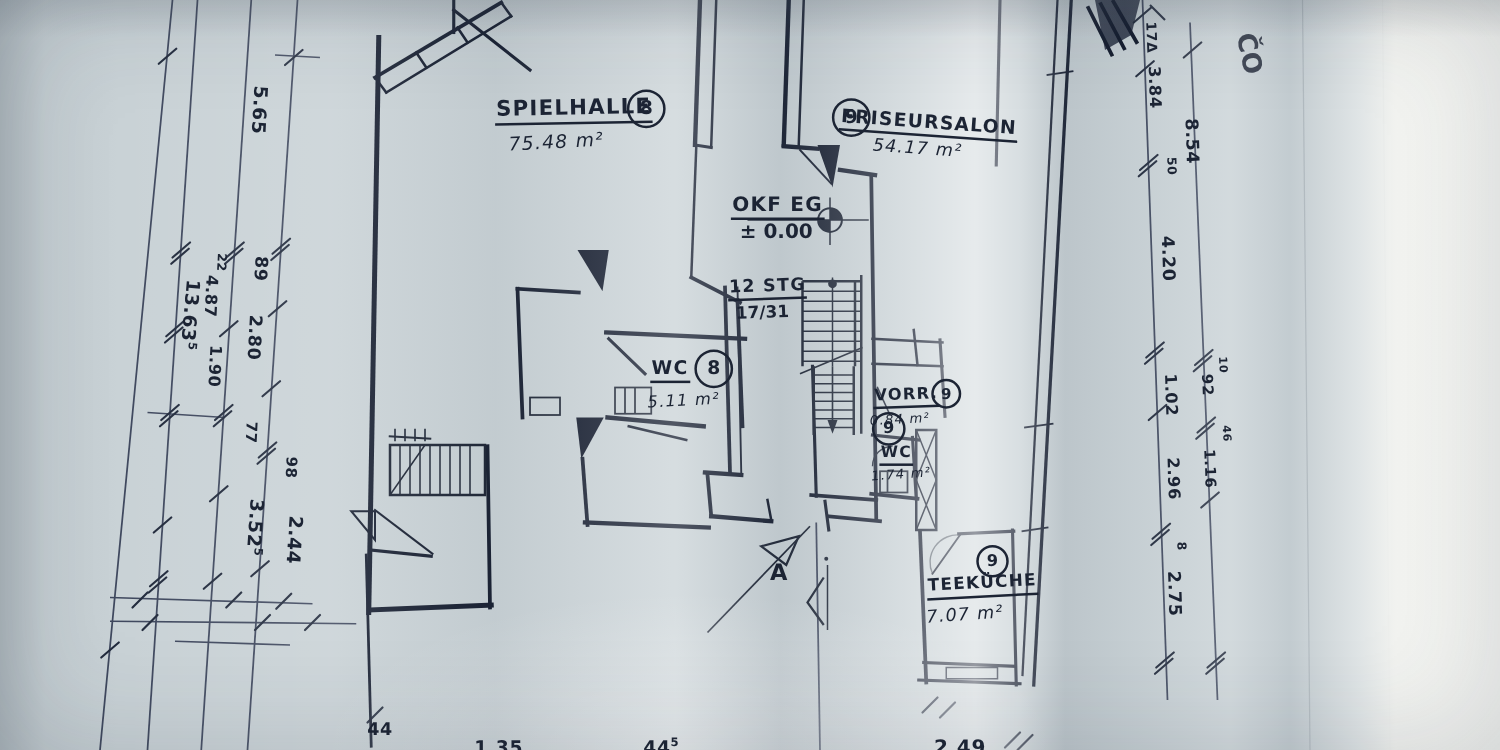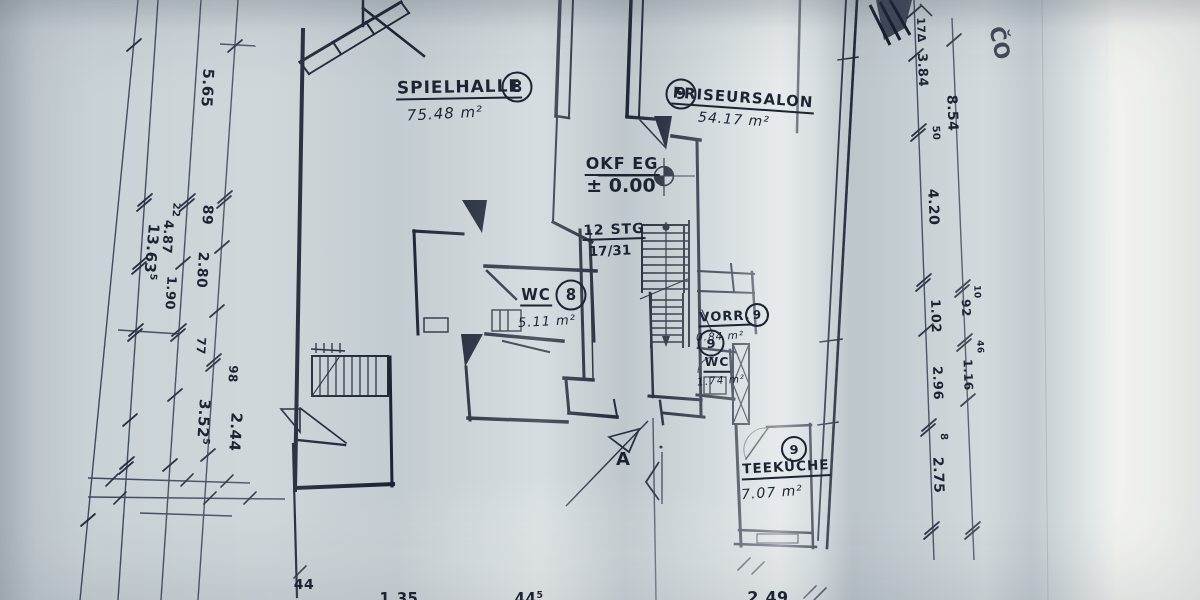--- a/index.html
+++ b/index.html
@@ -225,21 +225,21 @@
 
 <span class="lbl nm" style="left:459px;top:89px;font-size:17px;--r:-1deg">SPIELHALLE</span>
 <span class="lbl circ" style="left:517px;top:87px;width:27px;height:27px;font-size:15px">8</span>
 <span class="lbl ar" style="left:445px;top:114px;font-size:15px;--r:-3deg">75.48 m²</span>
 
 <span class="lbl circ" style="left:681px;top:94px;width:27px;height:27px;font-size:15px">9</span>
 <span class="lbl nm" style="left:743px;top:100px;font-size:15px;--r:4deg">FRISEURSALON</span>
 <span class="lbl ar" style="left:734px;top:119px;font-size:14px;--r:4deg">54.17 m²</span>
 
 <span class="lbl nm" style="left:622px;top:166px;font-size:16px">OKF EG</span>
-<span class="lbl" style="left:621px;top:185px;font-size:19px;font-weight:600">± 0.00</span>
+<span class="lbl" style="left:621px;top:185px;font-size:16px;font-weight:600">± 0.00</span>
 
 <span class="lbl nm" style="left:614px;top:231px;font-size:14px;--r:-2deg">12 STG</span>
 <span class="lbl" style="left:610px;top:251px;font-size:13.5px;--r:-2deg;font-weight:600">17/31</span>
 
 <span class="lbl nm" style="left:536px;top:297px;font-size:15px">WC</span>
 <span class="lbl circ" style="left:571px;top:295px;width:27px;height:27px;font-size:15px">8</span>
 <span class="lbl ar" style="left:547px;top:321px;font-size:13px;--r:-3deg">5.11 m²</span>
 
 <span class="lbl nm" style="left:725px;top:318px;font-size:13px;--r:-2deg">VORR.</span>
 <span class="lbl circ" style="left:757px;top:315px;width:20px;height:20px;font-size:12px">9</span>

